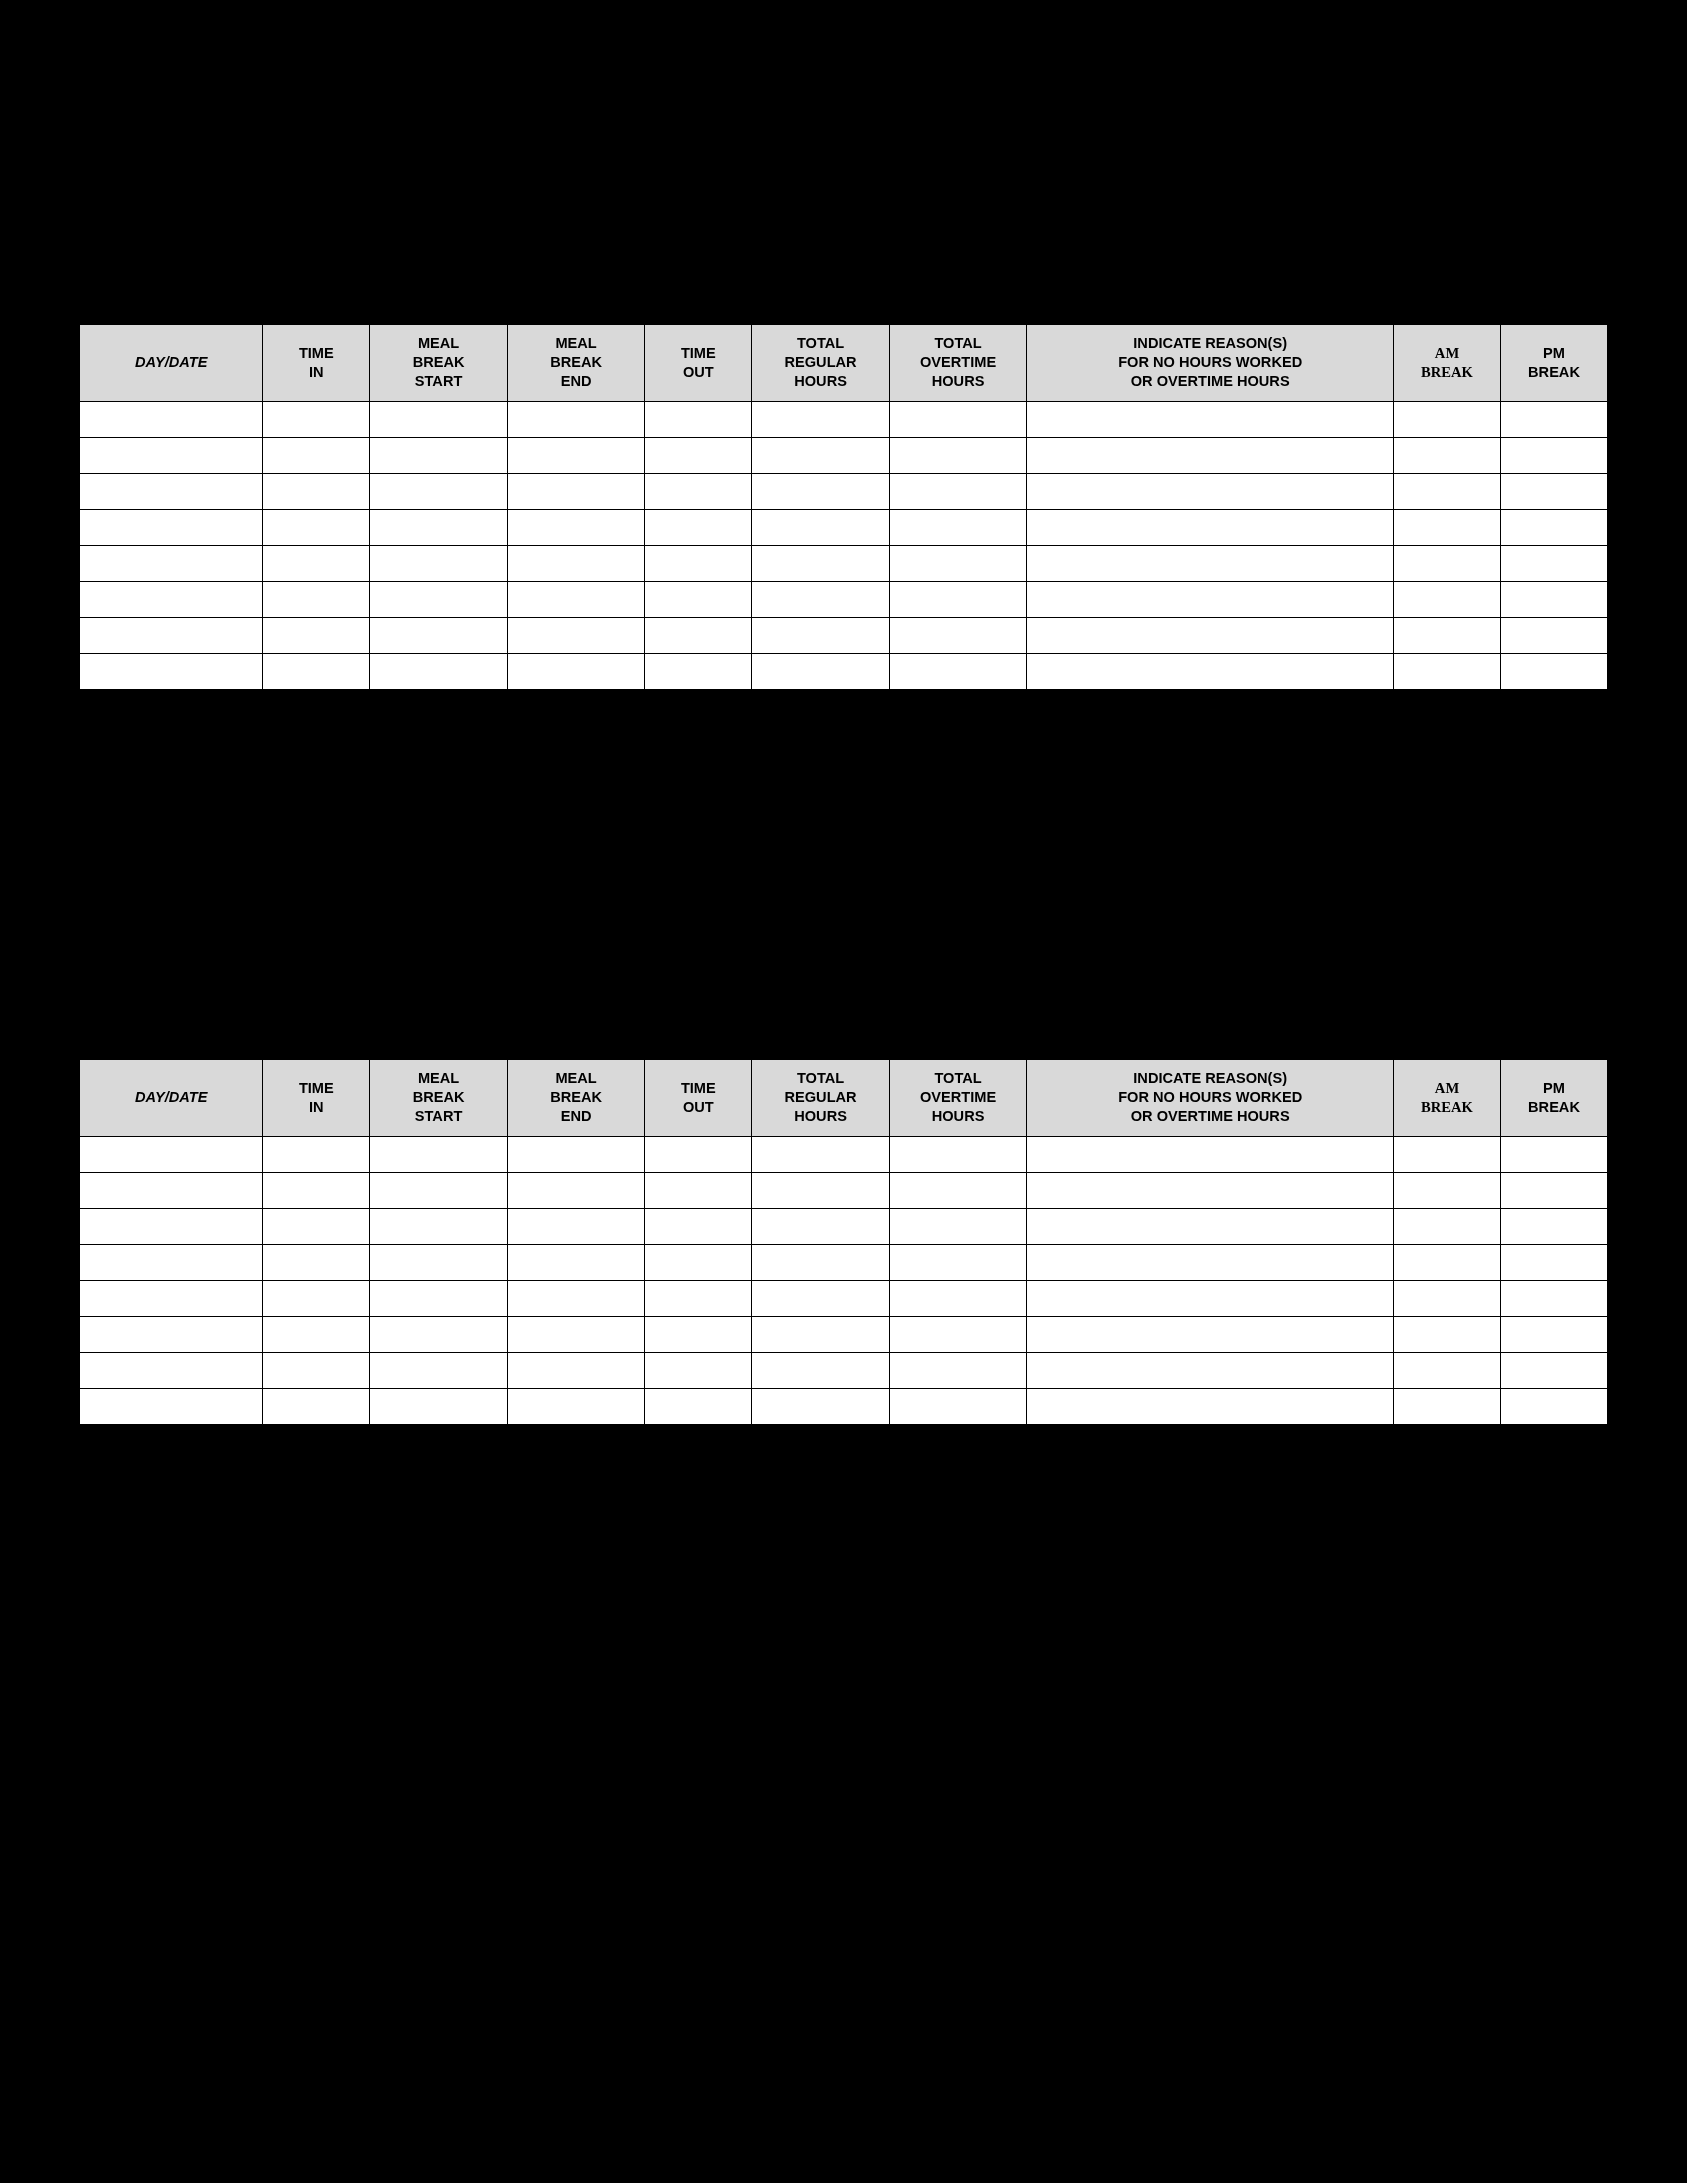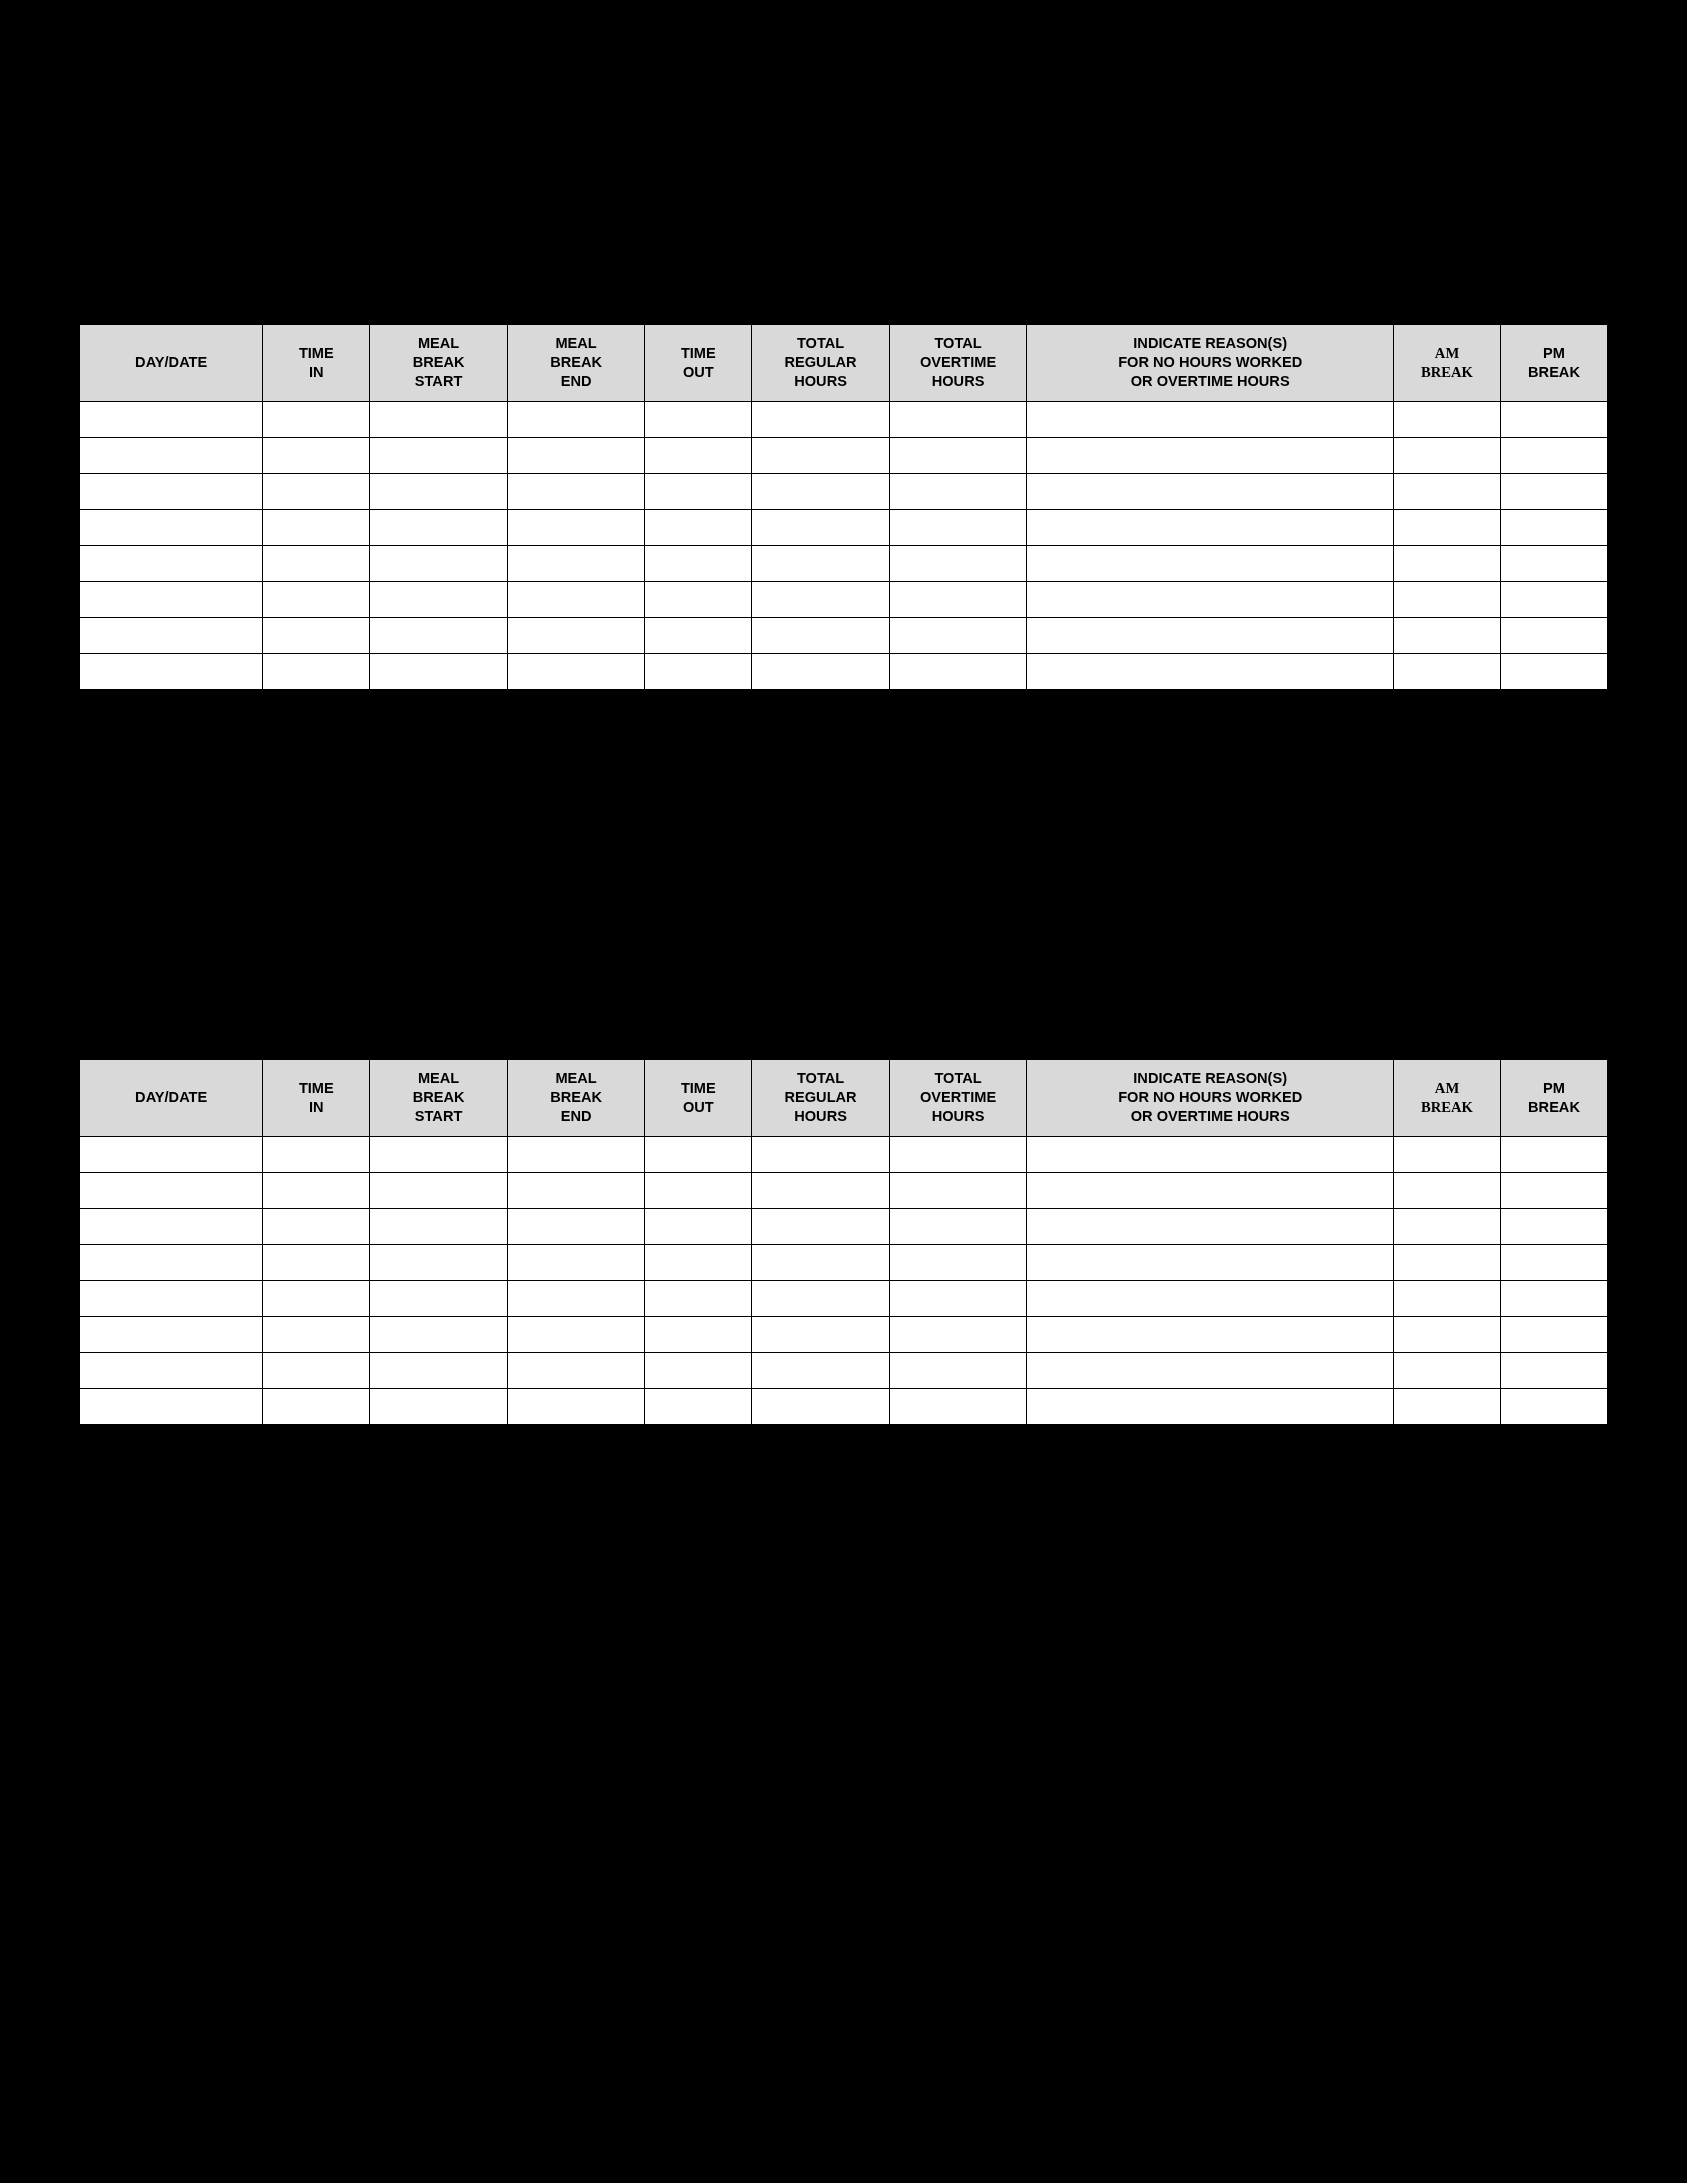--- a/index.html
+++ b/index.html
@@ -59,21 +59,21 @@
     .timesheet-table td {
       background-color: #ffffff;
       border: 1.3px solid #000000;
       height: 40px;
       text-align: center;
       vertical-align: middle;
       font-size: 12px;
       color: #000000;
     }
 
-    .col-daydate { width: 12%; }
+    .col-daydate { width: 12%; font-style: italic; }
     .col-timein { width: 7%; }
     .col-mealstart { width: 9%; }
     .col-mealend { width: 9%; }
     .col-timeout { width: 7%; }
     .col-totalreg { width: 9%; }
     .col-totalot { width: 9%; }
     .col-reason { width: 24%; }
     .col-ambreak { width: 7%; font-family: Liberation Serif, serif; }
     .col-pmbreak { width: 7%; }
 

